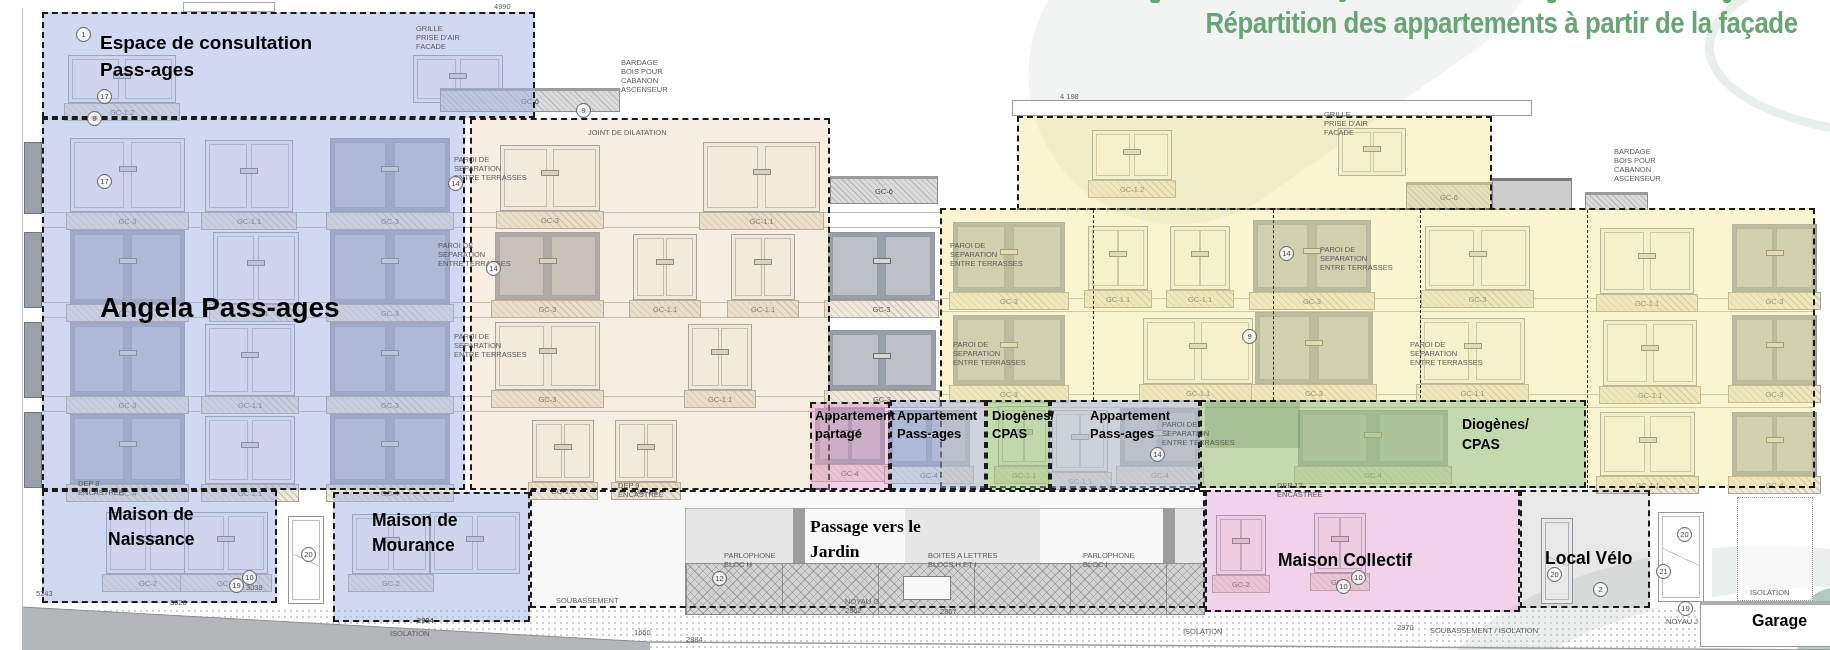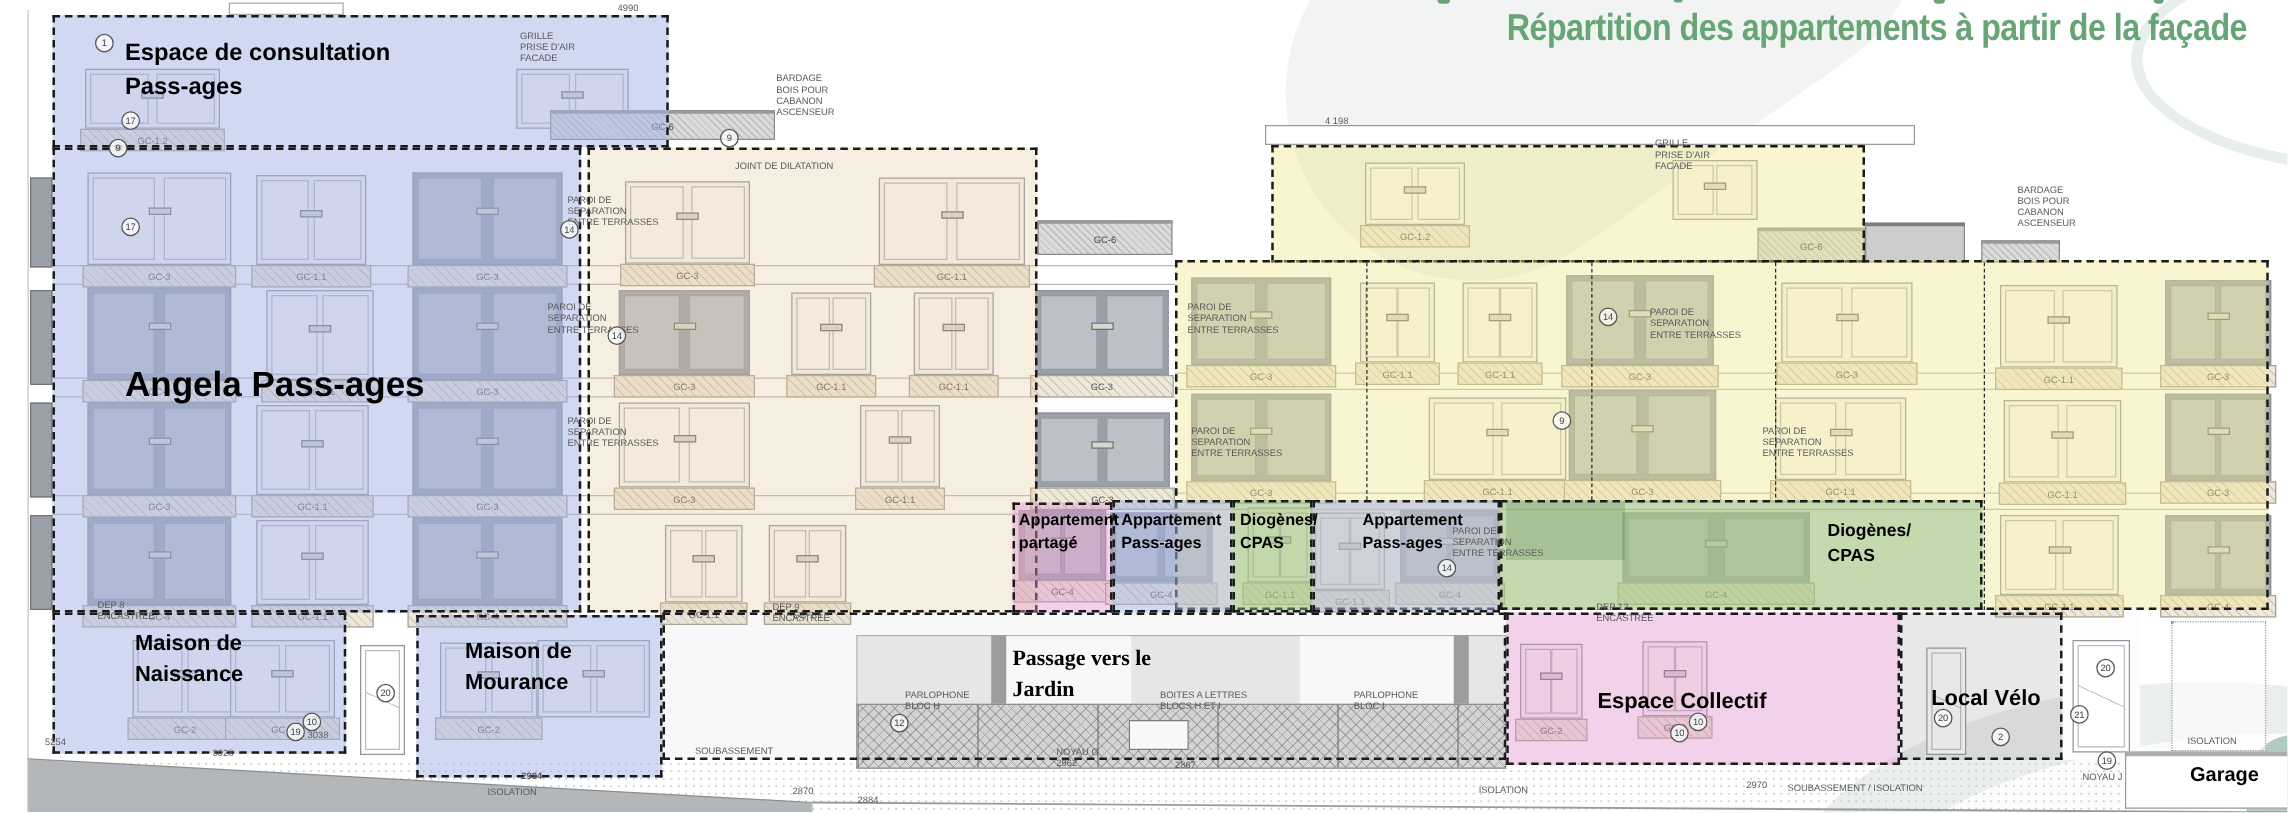--- a/index.html
+++ b/index.html
@@ -569,21 +569,21 @@
     <div class="zlabel" style="left: 1090px; top: 407px; font-size: 13px;">Appartement
 Pass-ages</div>
     <div class="zlabel" style="left: 1462px; top: 415px; font-size: 14px;">Diogènes/
 CPAS</div>
     <div class="zlabel" style="left: 108px; top: 502px; font-size: 17.5px;">Maison de
 Naissance</div>
     <div class="zlabel" style="left: 372px; top: 508px; font-size: 17.5px;">Maison de
 Mourance</div>
     <div class="zlabel" style="left: 810px; top: 514px; font-size: 17.5px; font-family: Liberation Serif, serif;">Passage vers le
 Jardin</div>
-    <div class="zlabel" style="left: 1278px; top: 548px; font-size: 17.5px;">Espace Collectif</div>
+    <div class="zlabel" style="left: 1278px; top: 548px; font-size: 17.5px;">Maison Collectif</div>
     <div class="zlabel" style="left: 1545px; top: 546px; font-size: 17.5px;">Local Vélo</div>
     <div class="zlabel" style="left: 1752px; top: 610px; font-size: 16px;">Garage</div>
     <div class="anno" style="left: 416px; top: 24px;">GRILLE
 PRISE D'AIR
 FACADE</div>
     <div class="anno" style="left: 1324px; top: 110px;">GRILLE
 PRISE D'AIR
 FACADE</div>
     <div class="anno" style="left: 621px; top: 58px;">BARDAGE
 BOIS POUR
@@ -625,26 +625,26 @@
     <div class="anno" style="left: 1277px; top: 481px;">DEP 12
 ENCASTREE</div>
     <div class="anno" style="left: 556px; top: 596px;">SOUBASSEMENT</div>
     <div class="anno" style="left: 845px; top: 597px;">NOYAU G
 2962</div>
     <div class="anno" style="left: 390px; top: 629px;">ISOLATION</div>
     <div class="anno" style="left: 1183px; top: 627px;">ISOLATION</div>
     <div class="anno" style="left: 1430px; top: 626px;">SOUBASSEMENT / ISOLATION</div>
     <div class="anno" style="left: 1666px; top: 617px;">NOYAU J</div>
     <div class="anno" style="left: 1750px; top: 588px;">ISOLATION</div>
-    <div class="anno" style="left: 36px; top: 589px;">5254</div>
+    <div class="anno" style="left: 36px; top: 589px;">5243</div>
     <div class="anno" style="left: 170px; top: 598px;">3028</div>
     <div class="anno" style="left: 246px; top: 583px;">3038</div>
     <div class="anno" style="left: 417px; top: 616px; font-weight: bold;">2994</div>
     <div class="anno" style="left: 686px; top: 635px;">2884</div>
-    <div class="anno" style="left: 634px; top: 628px;">2870</div>
+    <div class="anno" style="left: 634px; top: 628px;">1660</div>
     <div class="anno" style="left: 940px; top: 607px;">2867</div>
     <div class="anno" style="left: 1397px; top: 623px;">2970</div>
     <div class="anno" style="left: 1060px; top: 92px;">4 198</div>
     <div class="anno" style="left: 494px; top: 2px;">4990</div>
     <div class="anno" style="left: 724px; top: 551px;">PARLOPHONE
 BLOC H</div>
     <div class="anno" style="left: 928px; top: 551px;">BOITES A LETTRES
 BLOCS H ET I</div>
     <div class="anno" style="left: 1083px; top: 551px;">PARLOPHONE
 BLOC I</div>

